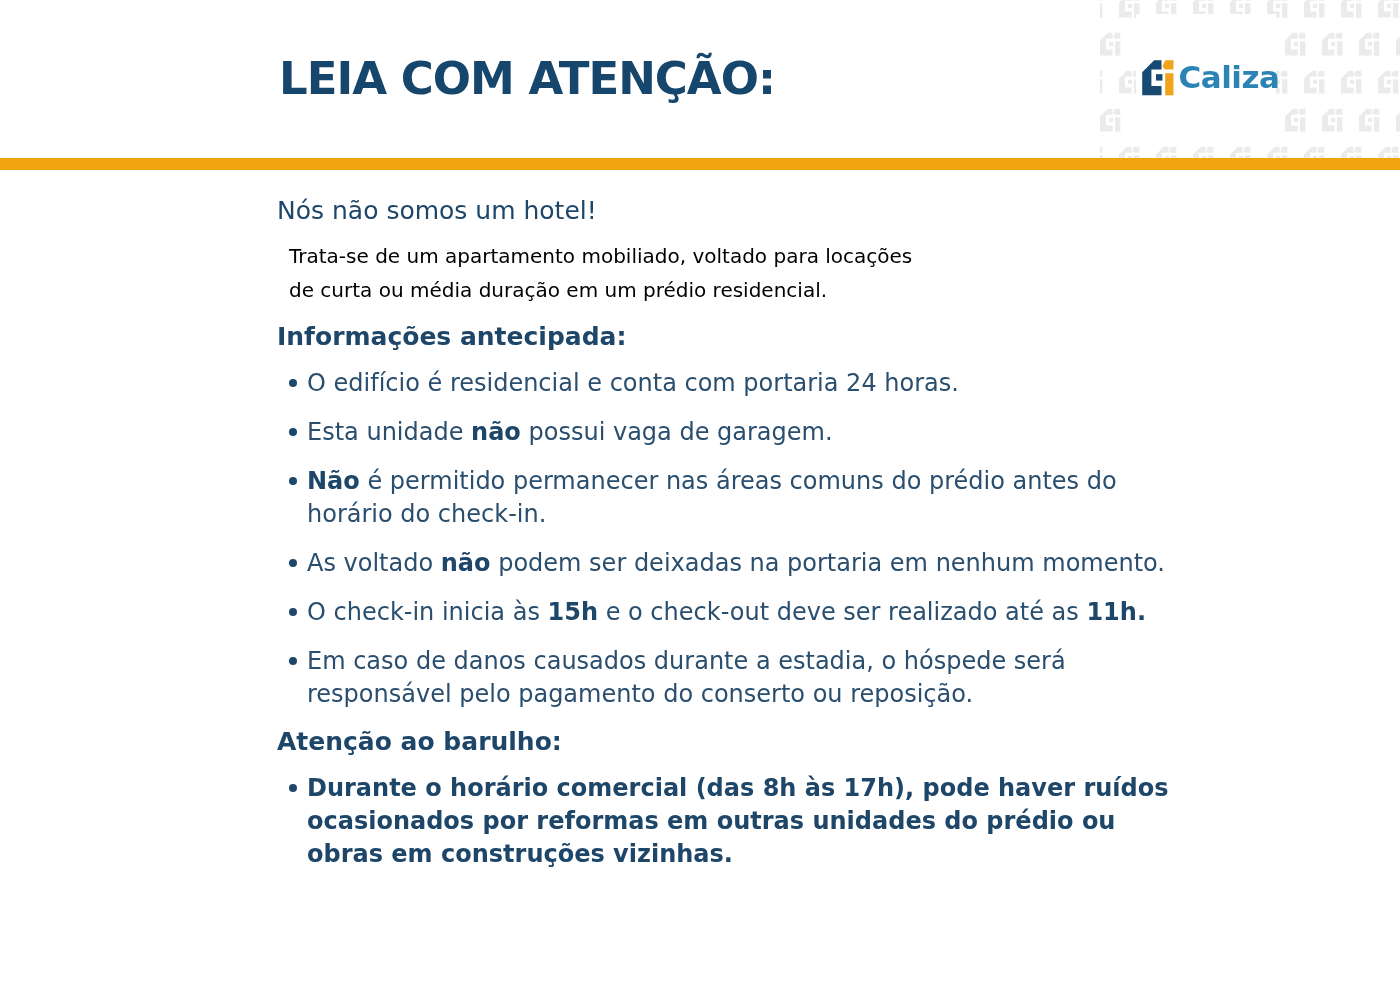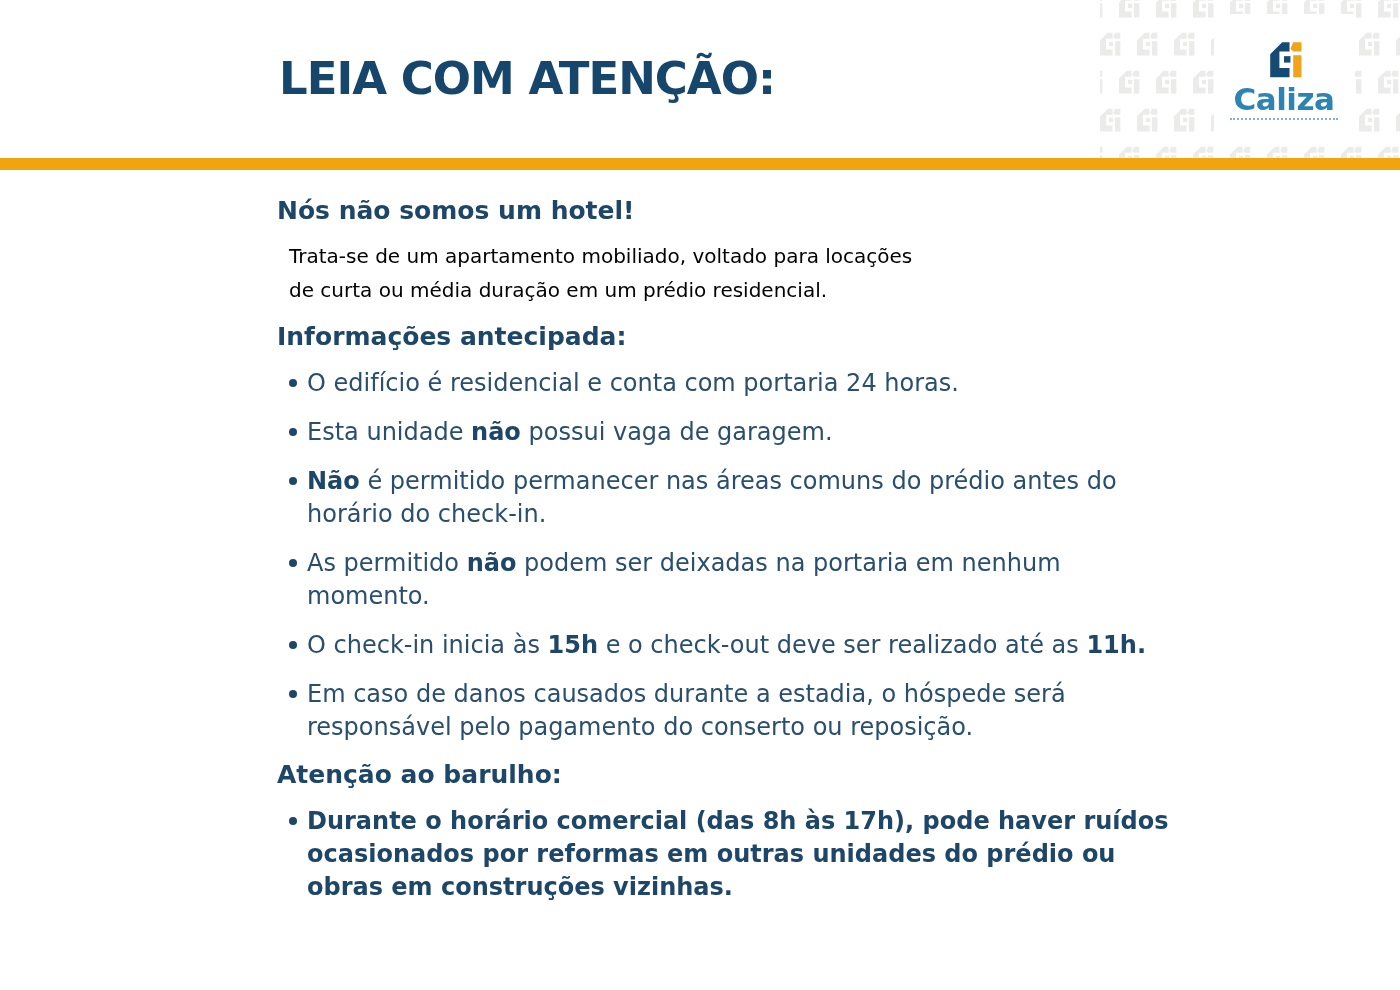--- a/index.html
+++ b/index.html
@@ -20,38 +20,38 @@
   }
   
   .wm-wrap{
     position:absolute;left:1100px;top:0;width:300px;height:158px;
     overflow:hidden;z-index:1;
   }
   .wm-tile{position:absolute;width:30px;height:30px;}
   .wm-tile svg{display:block;width:30px;height:30px;}
   
   .logo-card{
-    position:absolute;left:1214px;top:14px;width:140px;height:126px;
+    position:absolute;left:1136px;top:14px;width:140px;height:126px;
     background:#ffffff;z-index:2;
-    display:flex;flex-direction:column;align-items:center;justify-content:center;
+    display:flex;flex-direction:row;align-items:center;justify-content:center;
   }
   .logo-icon{width:46px;height:46px;margin-bottom:2px;}
   .logo-icon svg{display:block;width:46px;height:46px;}
   .logo-name{
     font-size:31px;font-weight:bold;letter-spacing:-0.5px;
     color:#2b84b4;line-height:32px;
   }
   .logo-tagline{
     width:108px;height:0;border-bottom:2px dotted #6d9cba;
     margin-top:3px;opacity:.8;
   }
   
   .content{position:absolute;left:277px;top:196px;width:920px;z-index:3;}
   .intro-heading{
-    margin:0 0 13px 0;font-size:25px;line-height:30px;font-weight:bold;color:#1d4669;
+    margin:0 0 13px 0;font-size:25px;line-height:30px;font-weight:normal;color:#1d4669;
   }
   .paragraph{
     margin:0 0 15px 12px;font-size:20px;line-height:34px;white-space:pre-line;color:#000000;
   }
   .section-heading{
     margin:0 0 15px 0;font-size:25px;line-height:30px;font-weight:bold;color:#1d4669;
   }
   ul.bullets{list-style:none;margin:12px;padding:0;}
   ul.bullets li{
     display:flex;margin:0 0 16px 0;font-size:24px;line-height:33px;color:#2a4e6e;
@@ -473,21 +473,21 @@
         <span class="dot">
           <i></i>
         </span>
         <div class="txt"><b>Não</b><span> é permitido permanecer nas áreas comuns do prédio antes do
 horário do check-in.</span></div>
       </li>
       <li>
         <span class="dot">
           <i></i>
         </span>
-        <div class="txt"><span>As permitido </span><b>não</b><span> podem ser deixadas na portaria em nenhum momento.</span></div>
+        <div class="txt"><span>As voltado </span><b>não</b><span> podem ser deixadas na portaria em nenhum momento.</span></div>
       </li>
       <li>
         <span class="dot">
           <i></i>
         </span>
         <div class="txt"><span>O check-in inicia às </span><b>15h</b><span> e o check-out deve ser realizado até as </span><b>11h.</b></div>
       </li>
       <li>
         <span class="dot">
           <i></i>

